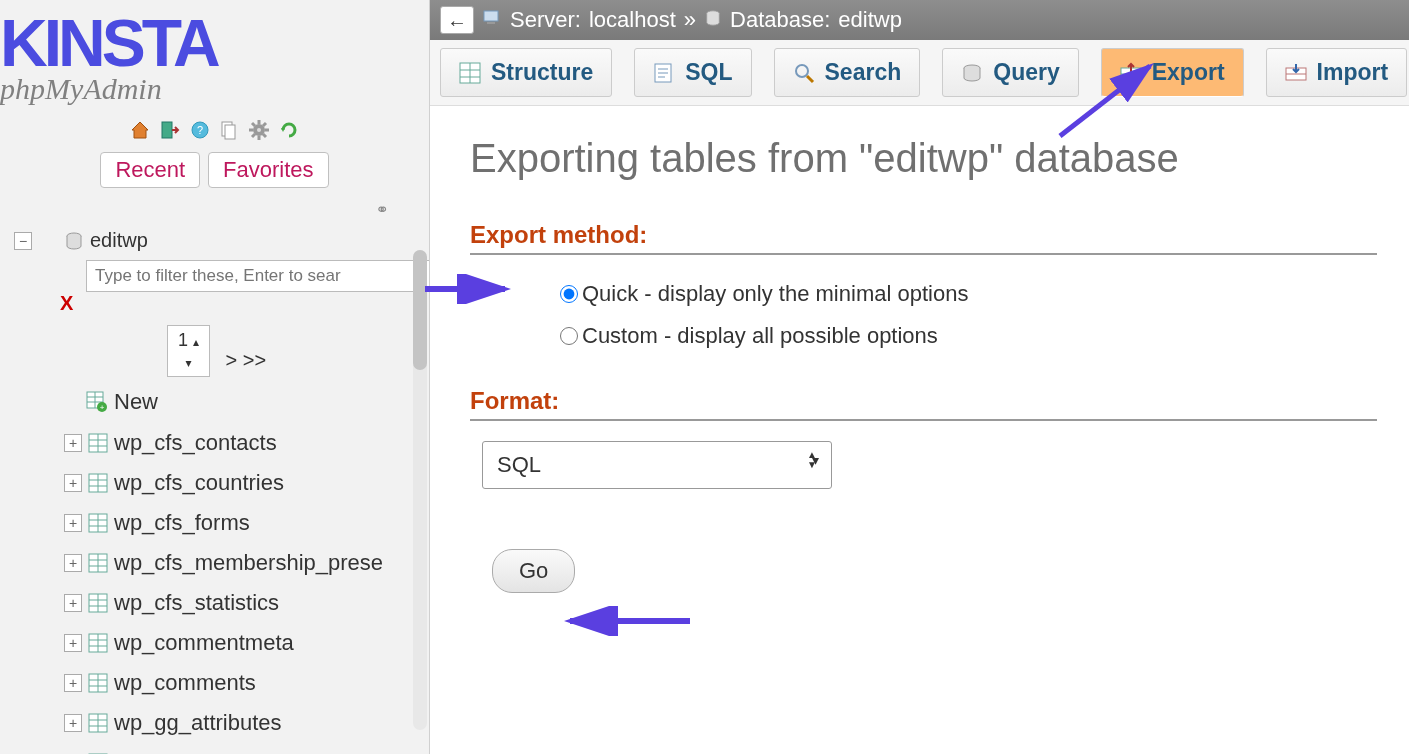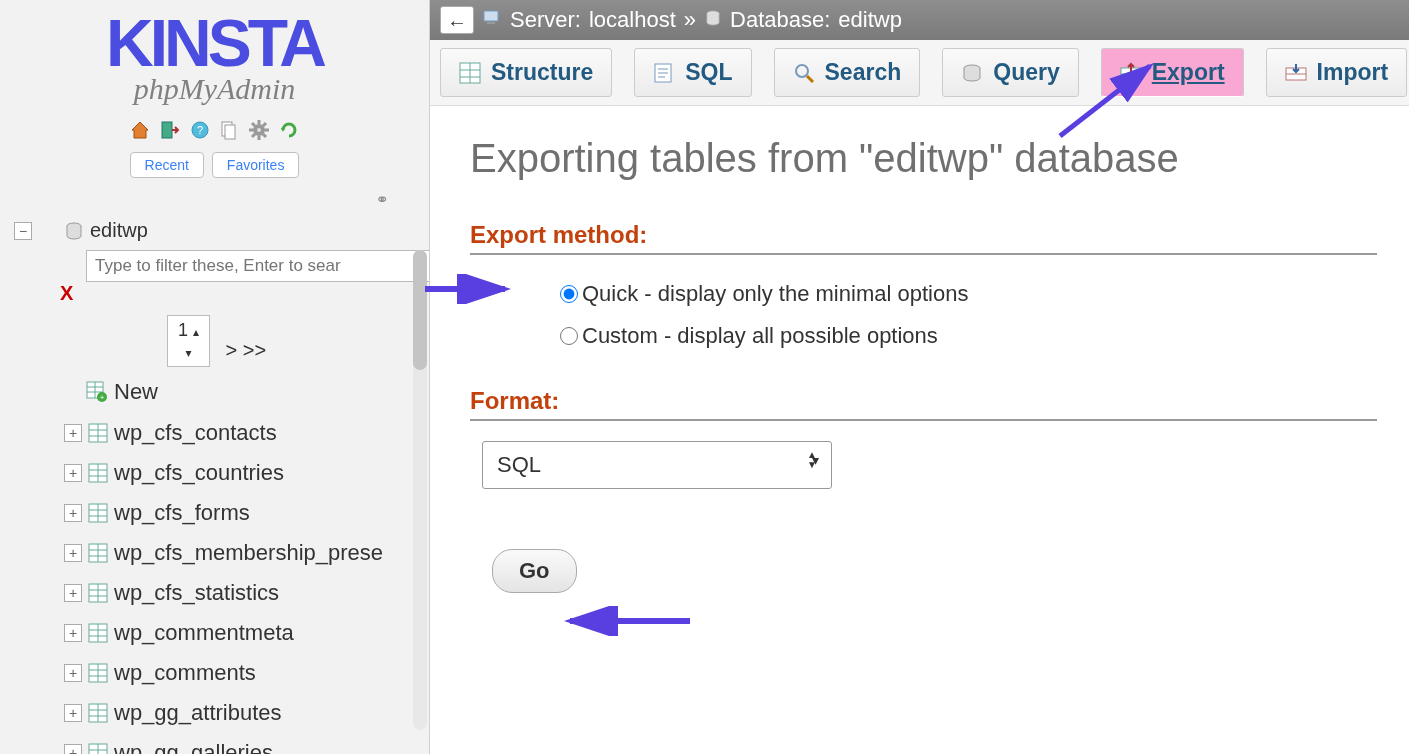--- a/index.html
+++ b/index.html
@@ -1,24 +1,24 @@
 <!DOCTYPE html>
 <html><head>
 <meta charset="utf-8">
 <style>
 * { box-sizing: border-box; margin: 0; padding: 0; }
 body { font-family: "Helvetica Neue", Arial, sans-serif; font-size: 14px; background: #fff; color: #333; width: 1409px; height: 754px; overflow: hidden; display: flex; }
 .sidebar { width: 430px; min-width: 430px; background: #f2f2f2; border-right: 1px solid #d0d0d0; padding: 0; overflow: hidden; position: relative; }
-.logo-area { text-align: center; padding: 10px 0 6px 0; }
+.logo-area { text-align: left; padding: 10px 0 6px 0; }
 .logo-k { font-size: 66px; font-weight: 900; color: #4b4ce0; letter-spacing: -4px; line-height: 1; font-family: Arial, sans-serif; }
 .logo-sub { font-size: 30px; color: #808080; font-style: italic; font-family: Georgia, serif; margin-top: -4px; }
 .toolbar-icons { text-align: center; padding: 8px 0; }
 .toolbar-icons span { display: inline-block; width: 20px; height: 20px; margin: 0 3px; vertical-align: middle; }
 .tabrow { text-align: center; padding: 4px 0 8px 0; }
-.pillbtn { display: inline-block; background: #fff; border: 1px solid #c0c0c0; border-radius: 4px; padding: 4px 14px; font-size: 14px; color: #3b82f6; margin: 0 2px; cursor: pointer; }
+.pillbtn { display: inline-block; background: #fff; border: 1px solid #c0c0c0; border-radius: 4px; padding: 4px 14px; font-size: 22px; color: #be185d; margin: 0 2px; cursor: pointer; }
 .link-icon-row { text-align: right; padding: 4px 40px 6px 0; font-size: 16px; color: #888; }
 .tree { padding: 0 10px 0 14px; font-size: 20px; color: #333; overflow-y: auto; height: 560px; }
 .tree-db { display: flex; align-items: center; gap: 6px; padding: 4px 0; }
 .filter-row { padding: 4px 0 4px 72px; }
 .filter-input { width: 360px; padding: 5px 8px; font-size: 17px; border: 1px solid #bbb; background: #fff; color: #6d28d9; }
 .filter-x { color: #c00; font-weight: bold; margin-left: -26px; position: relative; cursor: pointer; }
 .pager-row { padding: 6px 0 10px 0; text-align: center; }
 .pager-select { border: 1px solid #bbb; background: #fff; padding: 4px 10px; font-size: 18px; cursor: pointer; display: inline-block; }
 .pager-next { font-size: 20px; color: #333; margin-left: 10px; cursor: pointer; }
 .tree-new { display: flex; align-items: center; gap: 6px; padding: 2px 0 4px 72px; font-size: 22px; }
@@ -31,31 +31,31 @@
 .icon-new { display: inline-block; width: 22px; height: 22px; }
 .tree-line { display: inline-block; width: 20px; color: #aaa; text-align: center; }
 .scroll-track { position: absolute; right: 2px; top: 250px; width: 14px; height: 480px; background: #e8e8e8; border-radius: 7px; }
 .scroll-thumb { width: 14px; height: 120px; background: #c4c4c4; border-radius: 7px; position: absolute; top: 0; }
 
 .main { flex: 1; display: flex; flex-direction: column; background: #fff; }
 .breadcrumb-bar { background: linear-gradient(#8e8e8e,#7a7a7a); color: #fff; font-size: 22px; padding: 6px 10px; display: flex; align-items: center; gap: 8px; min-height: 36px; }
 .back-arrow { background: #fff; border: 1px solid #aaa; width: 34px; height: 28px; display: inline-flex; align-items: center; justify-content: center; font-size: 20px; color: #333; cursor: pointer; border-radius: 3px; }
 .navtabs { display: flex; gap: 22px; padding: 8px 10px; background: #f5f5f5; border-bottom: 1px solid #ddd; }
 .navtab { background: linear-gradient(#fafafa,#ececec); border: 1px solid #ccc; border-radius: 3px; padding: 10px 18px; display: flex; align-items: center; gap: 10px; font-size: 23px; font-weight: bold; color: #235a81; cursor: pointer; }
-.navtab.active { background: #f9a8d4; border-bottom-color: #fff; text-decoration: underline; }
+.navtab.active { background: #fdba74; border-bottom-color: #fff; }
 .tab-icon { display: inline-block; width: 22px; height: 22px; }
 .content { padding: 30px 40px; position: relative; flex: 1; }
 h1.page-title { font-size: 40px; font-weight: 400; color: #707070; margin-bottom: 40px; }
 h2.section { font-size: 24px; font-weight: bold; color: #c2410c; border-bottom: 2px solid #999; padding-bottom: 4px; margin-bottom: 18px; }
 .radio-row { padding: 8px 0 8px 90px; font-size: 22px; color: #333; display: flex; align-items: center; gap: 4px; }
 .radio-input { width: 18px; height: 18px; }
 .format-block { margin-top: 30px; }
 .format-select { width: 350px; padding: 10px 14px; font-size: 22px; border: 1px solid #999; border-radius: 3px; background: #fff; cursor: pointer; margin-top: 20px; margin-left: 12px; position: relative; }
 .format-select::after { content: "▾"; position: absolute; right: 12px; font-size: 14px; }
-.go-btn { background: linear-gradient(#fafafa,#e4e4e4); border: 1px solid #aaa; border-radius: 20px; padding: 8px 26px; font-size: 22px; font-weight: bold; color: #333; cursor: pointer; margin-top: 60px; margin-left: 22px; }
+.go-btn { background: linear-gradient(#fafafa,#e4e4e4); border: 1px solid #aaa; border-radius: 20px; padding: 8px 26px; font-size: 22px; font-weight: normal; color: #333; cursor: pointer; margin-top: 60px; margin-left: 22px; }
 .arrow-annotation { position: absolute; pointer-events: none; }
 svg.ico { width: 100%; height: 100%; display: block; }
 </style>
 </head>
 <body>
 
 <div class="sidebar">
   <div class="logo-area">
     <div class="logo-k">KINSTA</div>
     <div class="logo-sub">phpMyAdmin</div>

